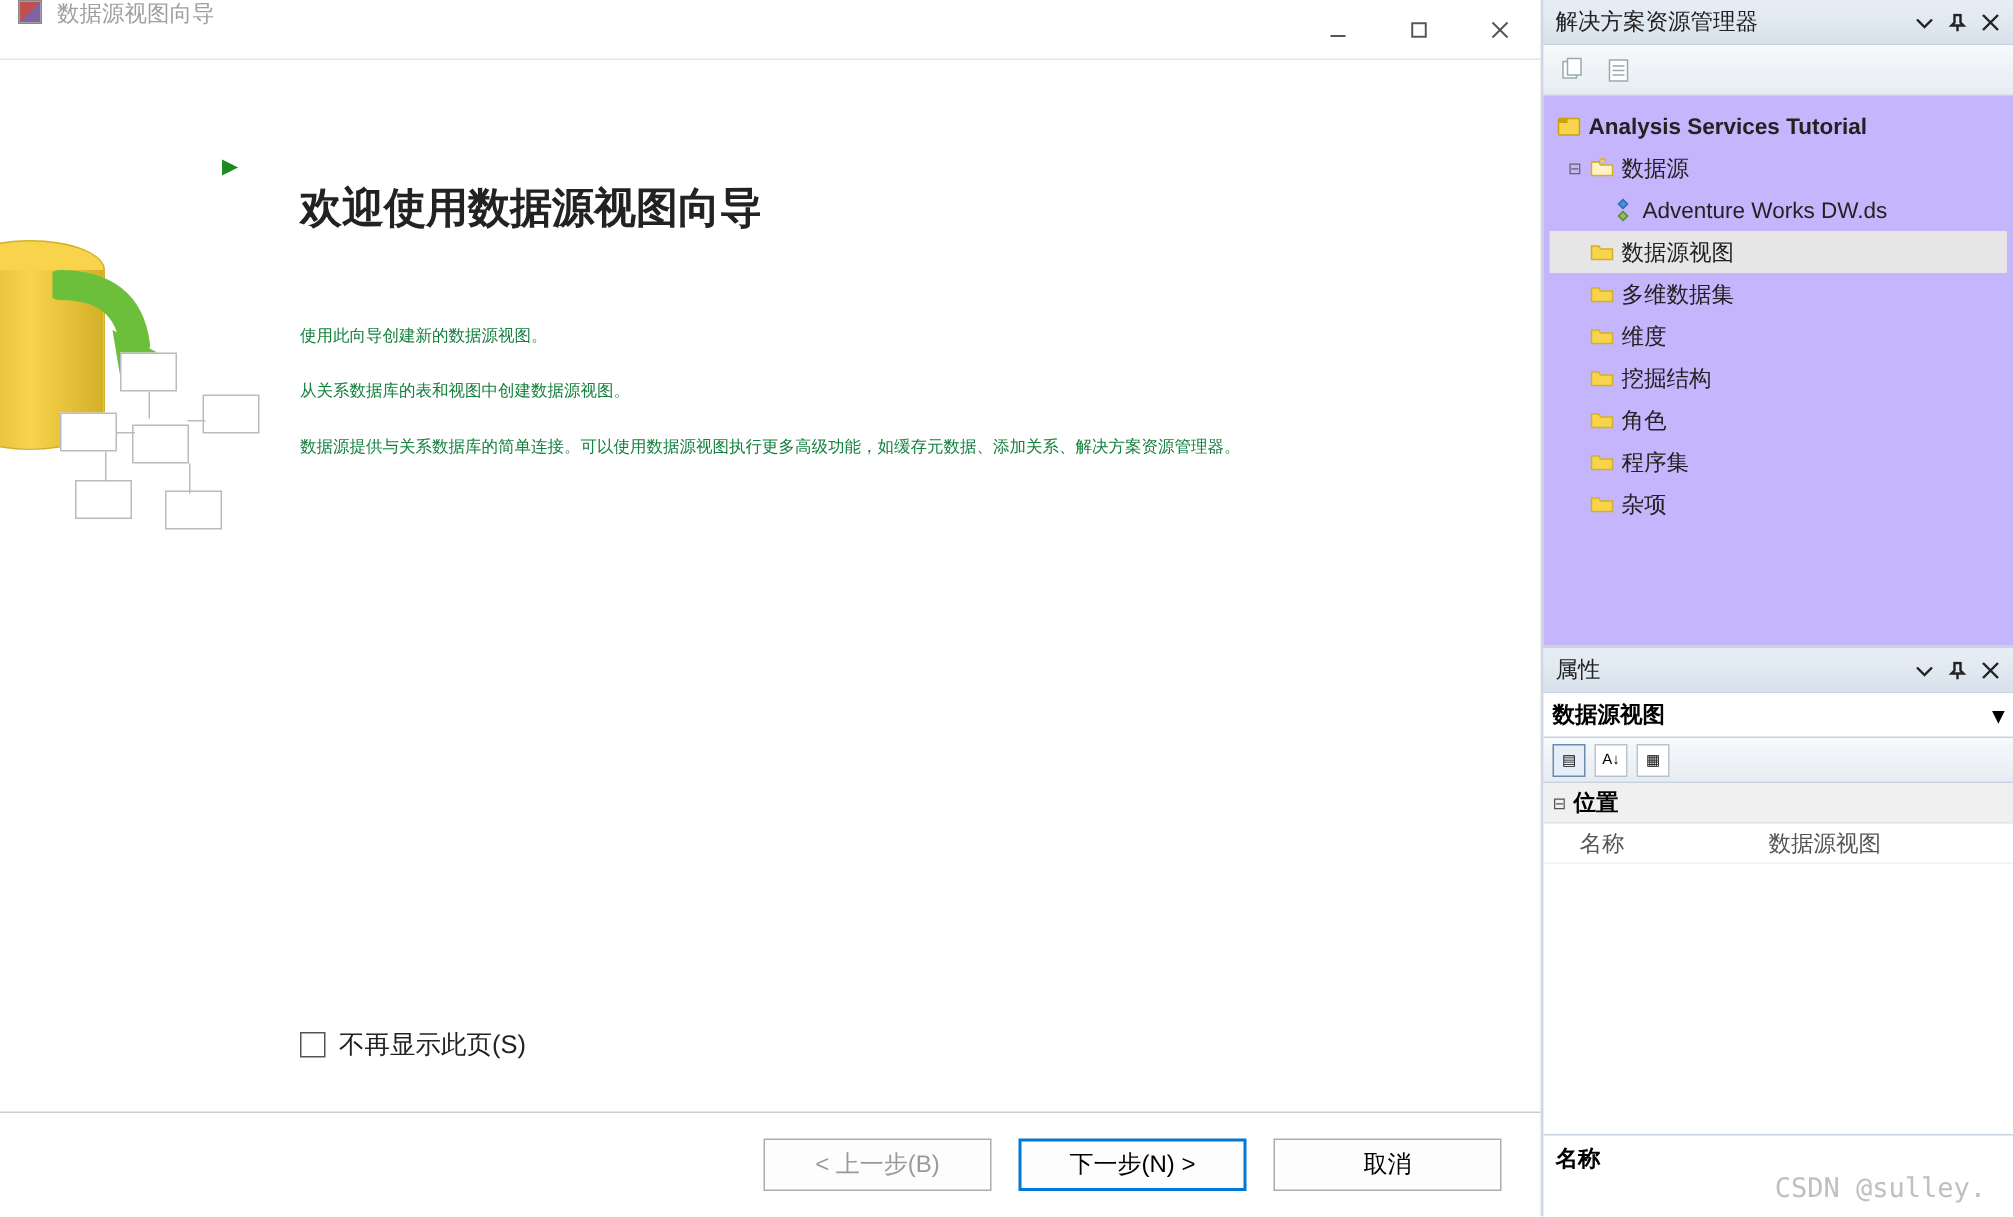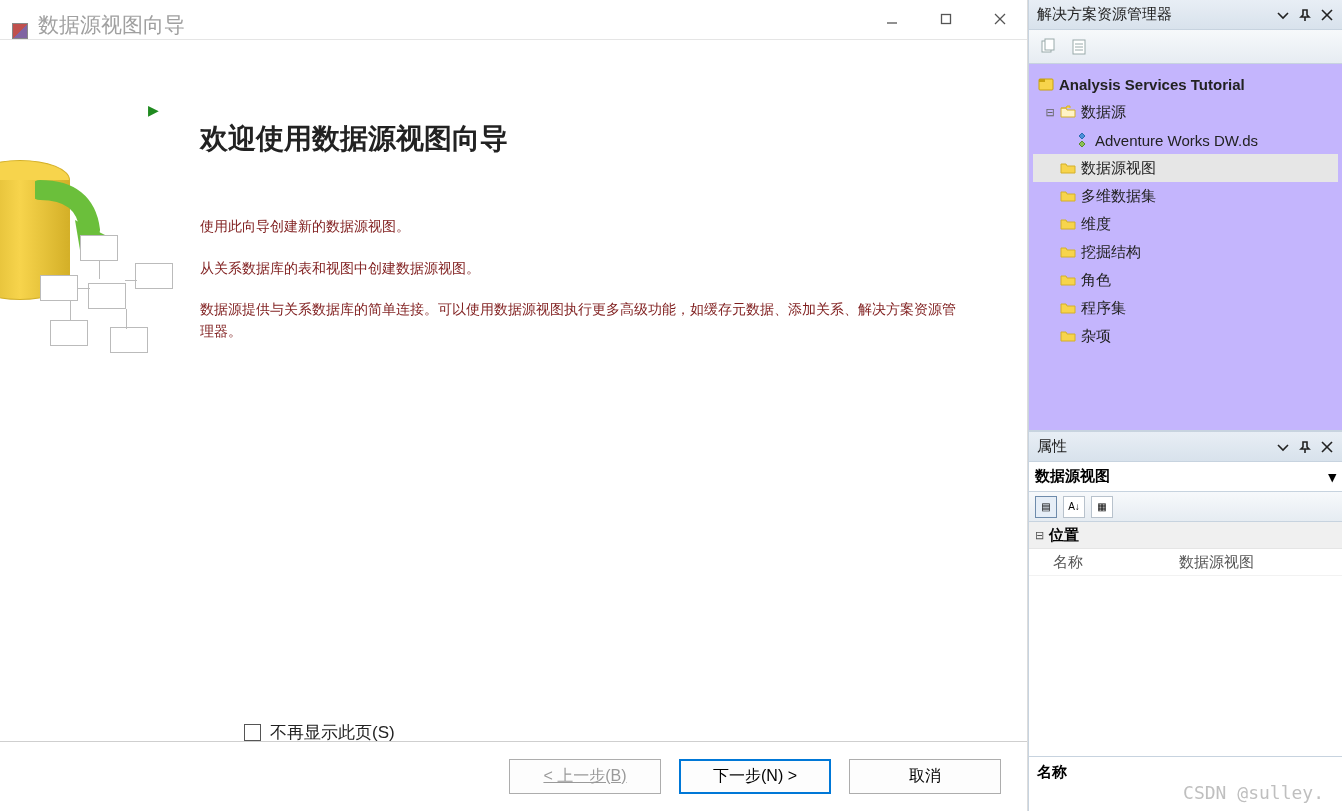--- a/index.html
+++ b/index.html
@@ -1,46 +1,46 @@
 <!DOCTYPE html>
 <html><head>
   <meta charset="utf-8">
   <style>
     * { margin: 0; padding: 0; box-sizing: border-box; font-family: "Microsoft YaHei", "SimSun", sans-serif; }
     body { width: 1342px; height: 811px; background: #fff; display: flex; overflow: hidden; font-size: 14px; }
 
     
     .wizard { width: 1028px; height: 811px; background: #fff; border-right: 1px solid #dcdcdc; display: flex; flex-direction: column; }
-    .wizard-titlebar { height: 40px; display: flex; align-items: flex-end; padding-left: 12px; color: #a0a0a0; font-size: 21px; border-bottom: 1px solid #e5e5e5; }
+    .wizard-titlebar { height: 40px; display: flex; align-items: flex-start; padding-left: 12px; color: #a0a0a0; font-size: 15px; border-bottom: 1px solid #e5e5e5; }
     .wizard-titlebar .win-icon { width: 16px; height: 16px; margin-right: 10px; background: linear-gradient(135deg,#c0504d 0 50%,#8064a2 50% 100%); border:1px solid #888; }
     .wizard-titlebar .spacer { flex: 1; }
     .win-btn { width: 54px; height: 40px; display: flex; align-items: center; justify-content: center; color: #666; font-size: 14px; }
     .win-btn svg { width: 12px; height: 12px; stroke: #555; stroke-width: 1.3; fill: none; }
 
     .wizard-body { flex: 1; display: flex; position: relative; }
     .wizard-graphic { width: 180px; height: 100%; position: relative; overflow: hidden; }
     .cylinder { position: absolute; left: -30px; top: 120px; width: 100px; height: 160px; }
     .cyl-top { width:100px; height:40px; background:#f7d44c; border-radius:50px/20px; border:1px solid #d4b028; }
     .cyl-body{ width:100px; height:120px; background:linear-gradient(90deg,#d4b028,#f7d44c,#d4b028); margin-top:-20px; border-radius:0 0 50px 50px/0 0 20px 20px; border:1px solid #d4b028; border-top:none;}
     .arrow-g { position:absolute; left:35px; top:140px; width:70px; height:70px; }
     .arrow-g svg{width:70px;height:70px;}
     .boxes { position:absolute; left:40px; top:195px; }
     .bx{ position:absolute; width:38px; height:26px; background:#fff; border:1px solid #bbb; }
     .ln{ position:absolute; background:#bbb; height:1px; }
     .play{ position:absolute; left:148px; top:62px; color:#1f8a1f; font-size:14px;}
 
     .wizard-content { flex: 1; padding: 80px 60px 0 20px; }
     .wizard-heading { font-size: 28px; font-weight: 700; margin-bottom: 58px; color:#222; }
-    .wizard-text p { font-size: 14px; line-height: 1.55; margin-bottom: 20px; color:#7f1d1d;}
-    .checkbox-row { position: absolute; left: 200px; top: 681px; display: flex; align-items: center; font-size: 17px; color:#222;margin-left:44px;}
+    .wizard-text p { font-size: 11px; line-height: 1.55; margin-bottom: 20px; color:#15803d;}
+    .checkbox-row { position: absolute; left: 200px; top: 645px; display: flex; align-items: center; font-size: 17px; color:#222;}
     .checkbox-row .chk { width: 17px; height: 17px; border: 1px solid #555; margin-right: 9px; }
 
     .wizard-footer { height: 70px; border-top: 1px solid #cfcfcf; display: flex; align-items: center; justify-content: flex-end; padding-right: 26px; gap: 18px; }
     .btn { width: 152px; height: 35px; border: 1px solid #adadad; background: #fdfdfd; display: flex; align-items: center; justify-content: center; font-size: 16px; }
-    .btn.disabled { color: #9a9a9a; text-decoration: underline; }
+    .btn.disabled { color: #9a9a9a; }
     .btn.default { border: 2px solid #0078d7; }
 
     
     .side { flex: 1; display: flex; flex-direction: column; background: #eef3f7; border-left: 1px solid #c7d3df; }
 
     .pane-header { height: 30px; background: linear-gradient(#e8eef5,#d8e2ec); border-bottom: 1px solid #c7d3df; display: flex; align-items: center; padding: 0 4px 0 8px; font-size: 15px; color:#222; }
     .pane-header .spacer{flex:1;}
     .pane-header .hbtn{ width:22px; height:22px; display:flex; align-items:center; justify-content:center; font-size:14px; color:#333;}
     .pane-header .hbtn svg{width:12px;height:12px;stroke:#222;stroke-width:1.6;fill:none;}
 

